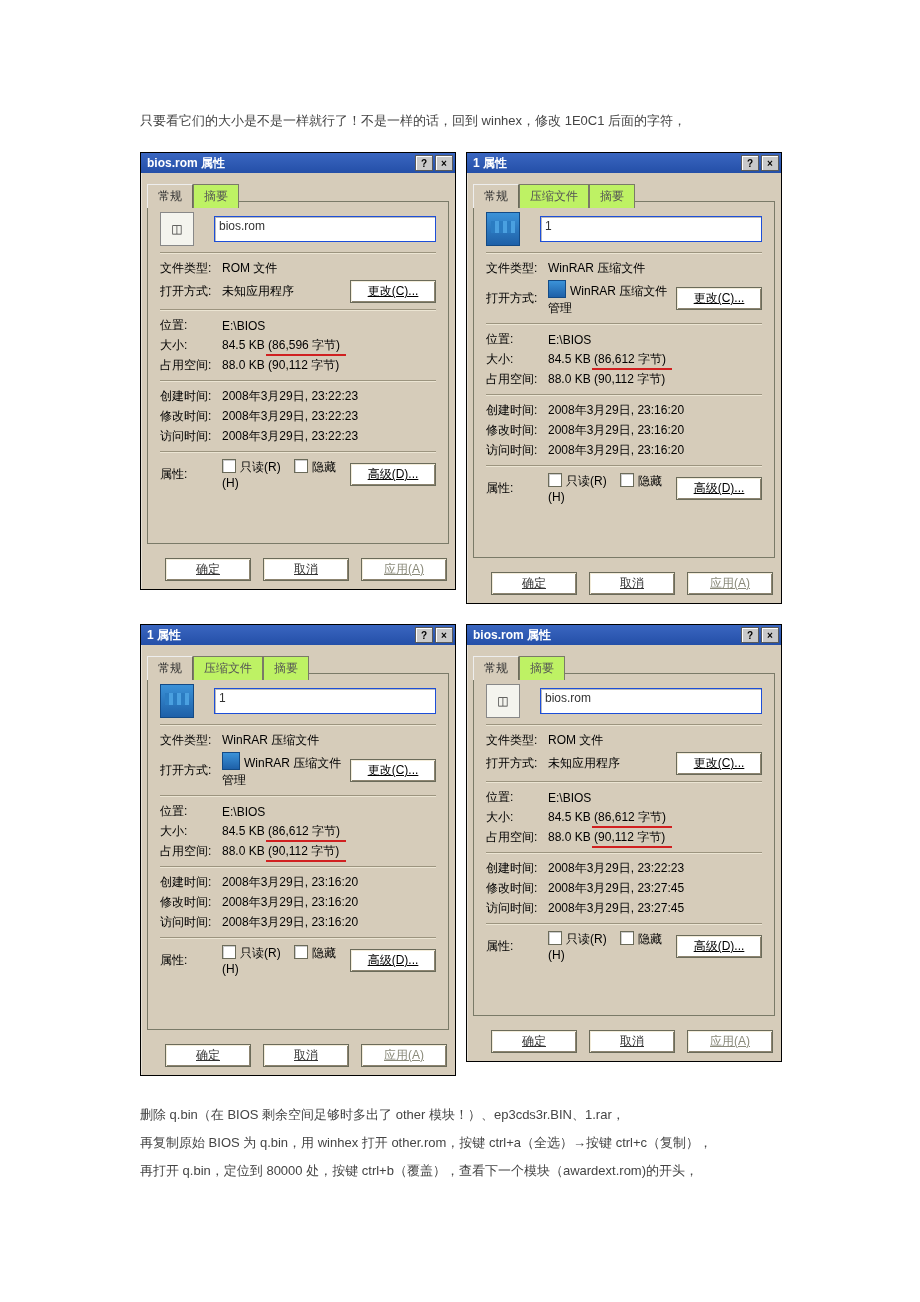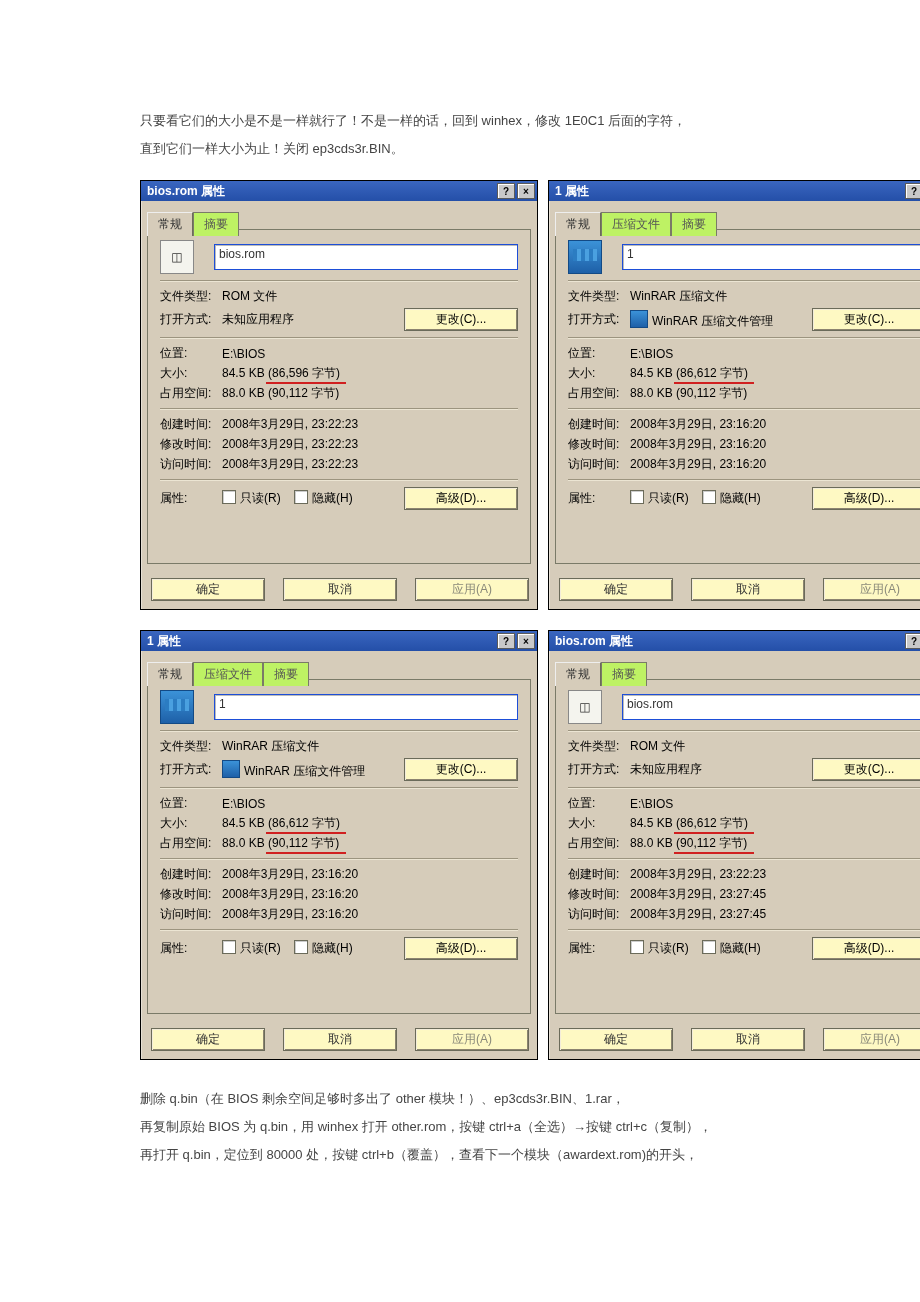--- a/index.html
+++ b/index.html
@@ -155,56 +155,56 @@
     background: #fff;
     padding: 2px 4px;
     font-size: 12px;
     box-shadow: inset 1px 1px 0 #bbb;
   }
   .btn {
     display: inline-flex;
     align-items: center;
     justify-content: center;
     height: 21px;
-    padding: 0 24px;
+    padding: 0 10px;
     font-size: 12px;
-    background: #fef9c3;
+    background: #ffffff;
     border: 1px solid #6b6b5a;
     box-shadow: inset 1px 1px 0 #f3ecd9, inset -1px -1px 0 #8c8470;
     min-width: 64px;
+    text-decoration: underline;
   }
   .btn.disabled { color: #8a8a7a; }
   .chk {
     width: 12px; height: 12px;
     border: 1px solid #6b6b5a;
     background: #fff;
     display: inline-block;
     margin-right: 4px;
     vertical-align: -2px;
     box-shadow: inset 1px 1px 0 #ccc;
   }
   .footerbtns {
     display: flex;
     justify-content: flex-end;
-    gap: 18px;
+    gap: 12px;
     padding: 8px;
   }
   .openicon {
     width:16px;height:16px;display:inline-block;vertical-align:-3px;margin-right:4px;
     background: linear-gradient(#3b92d8,#1e60a8);
     border:1px solid #134a85;
   }
 </style>
 </head>
 <body>
 
 <div class="page">
 
   <p class="para">只要看它们的大小是不是一样就行了！不是一样的话，回到 winhex，修改 1E0C1 后面的字符，</p>
-  <p class="para">直到它们一样大小为止！关闭 ep3cds3r.BIN。</p>
 
   <div class="grid2">
 
     <div class="col">
       <div class="dlg">
         <div class="titlebar">
           <span>bios.rom 属性</span>
           <span class="spacer"></span>
           <span class="titlebtn">?</span>
           <span class="titlebtn">×</span>

